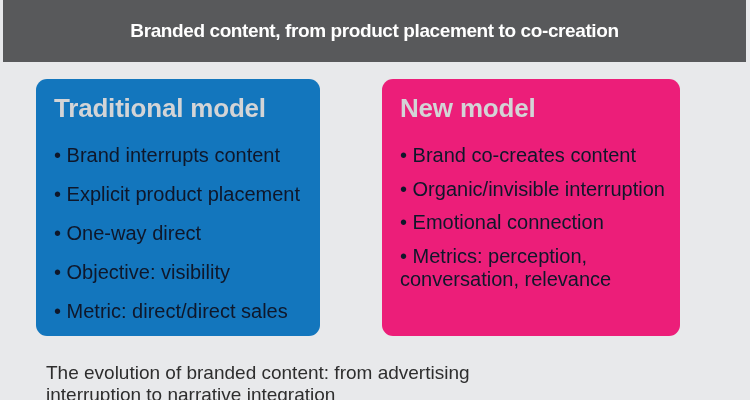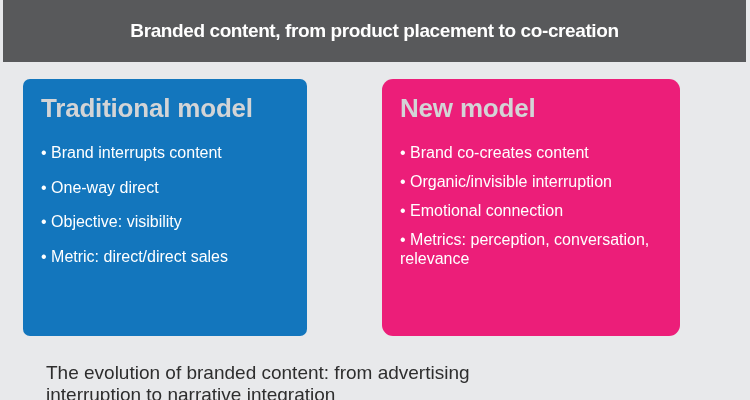--- a/index.html
+++ b/index.html
@@ -29,35 +29,35 @@
     white-space: nowrap;
   }
   .card {
     position: absolute;
     top: 79px;
     height: 257px;
     border-radius: 11px;
     box-sizing: border-box;
     padding: 12px 15px 12px 16px;
   }
-  .card-traditional { left: 23px;  width: 284px; border-radius: 7px; }
+  .card-traditional { left: 36px;  width: 284px; }
   .card-new         { left: 382px; width: 298px; }
   .card h2 {
     margin: 2px 0 0 2px;
     font-size: 26px;
     font-weight: bold;
     color: #d3d4d6;
     letter-spacing: -0.2px;
   }
   .card ul {
     list-style: none;
     margin: 20px 0 0 0;
     padding: 0 0 0 2px;
-    color: #ffffff;
-    font-size: 16px;
+    color: #0f172a;
+    font-size: 20px;
     font-weight: 400;
   }
   .card li::before { content: "\2022\00a0"; }
   .card-traditional li { line-height: 1.1;  margin-bottom: 17px; }
   .card-new         li { line-height: 1.18; margin-bottom: 10px; }
   .caption {
     position: absolute;
     left: 30px;
     top: 346px;
     width: 450px;
@@ -73,20 +73,21 @@
 <div class="canvas">
 
   <header class="topbar" style="background-color: rgb(88, 89, 91);">
     <h1>Branded content, from product placement to co-creation</h1>
   </header>
 
   <section class="card card-traditional" style="background-color: rgb(19, 118, 189);">
     <h2>Traditional model</h2>
     <ul>
       <li>Brand interrupts content</li>
+      <li>Explicit product placement</li>
       <li>One-way direct</li>
       <li>Objective: visibility</li>
       <li>Metric: direct/direct sales</li>
     </ul>
   </section>
 
   <section class="card card-new" style="background-color: rgb(236, 30, 121);">
     <h2>New model</h2>
     <ul>
       <li>Brand co-creates content</li>

